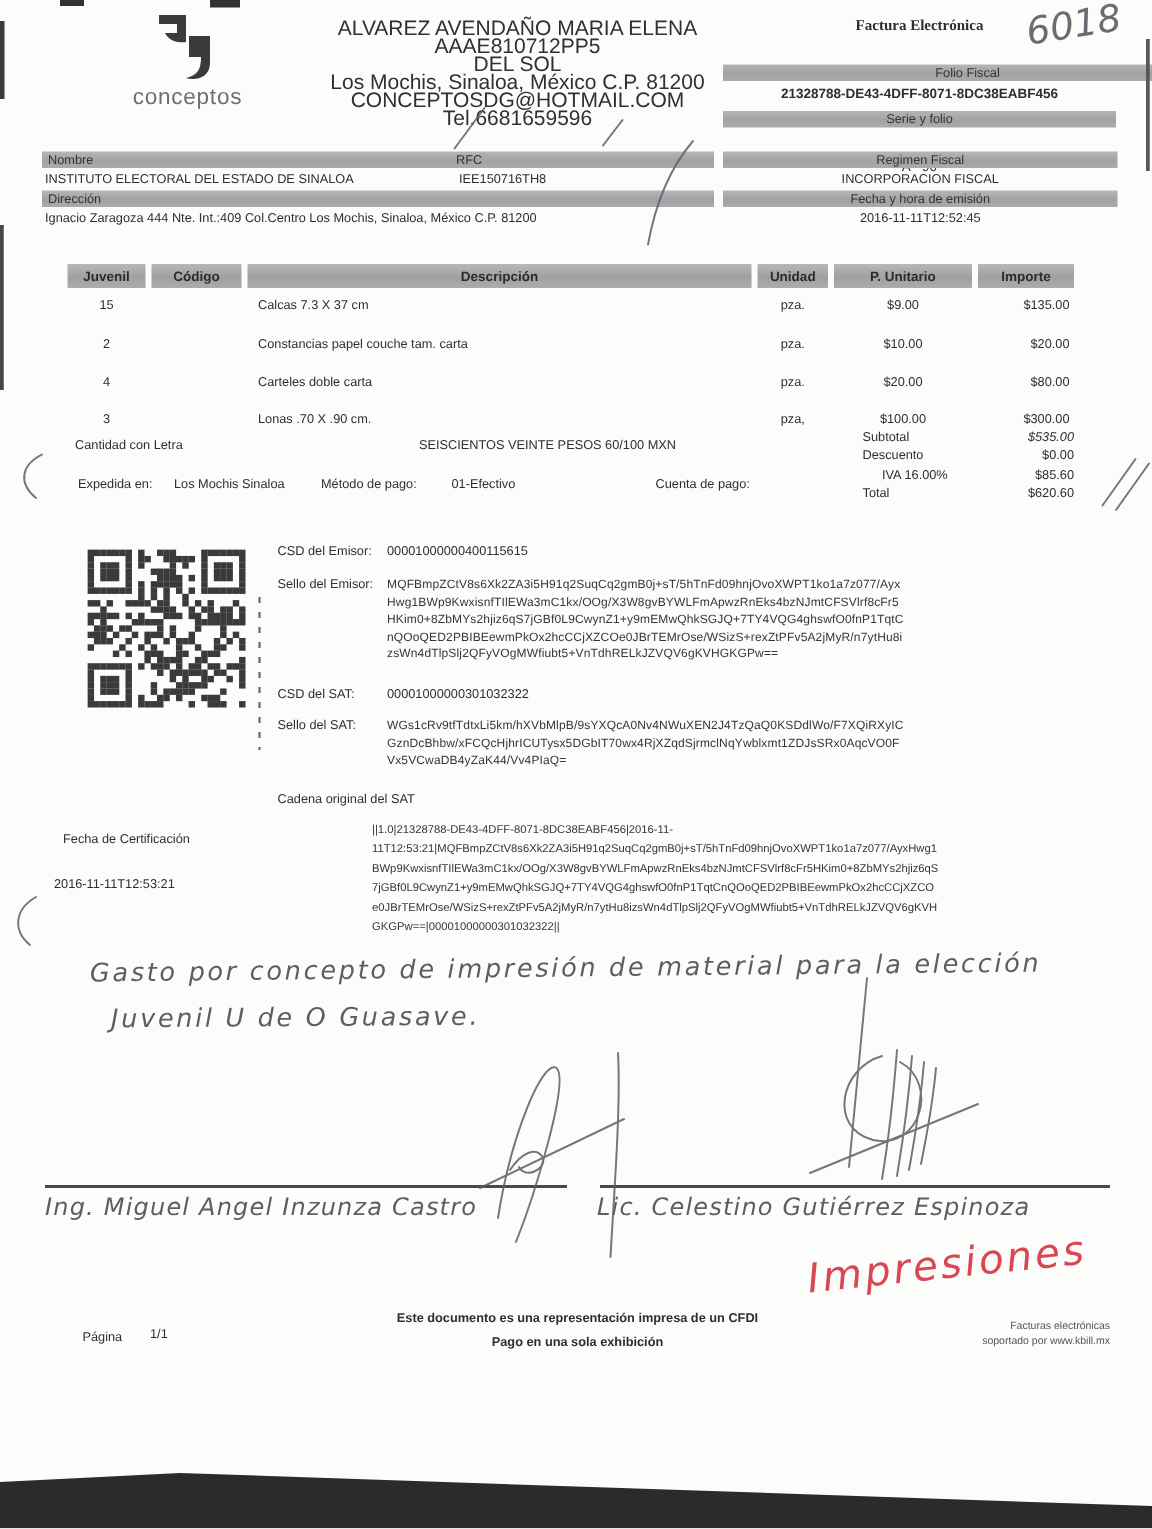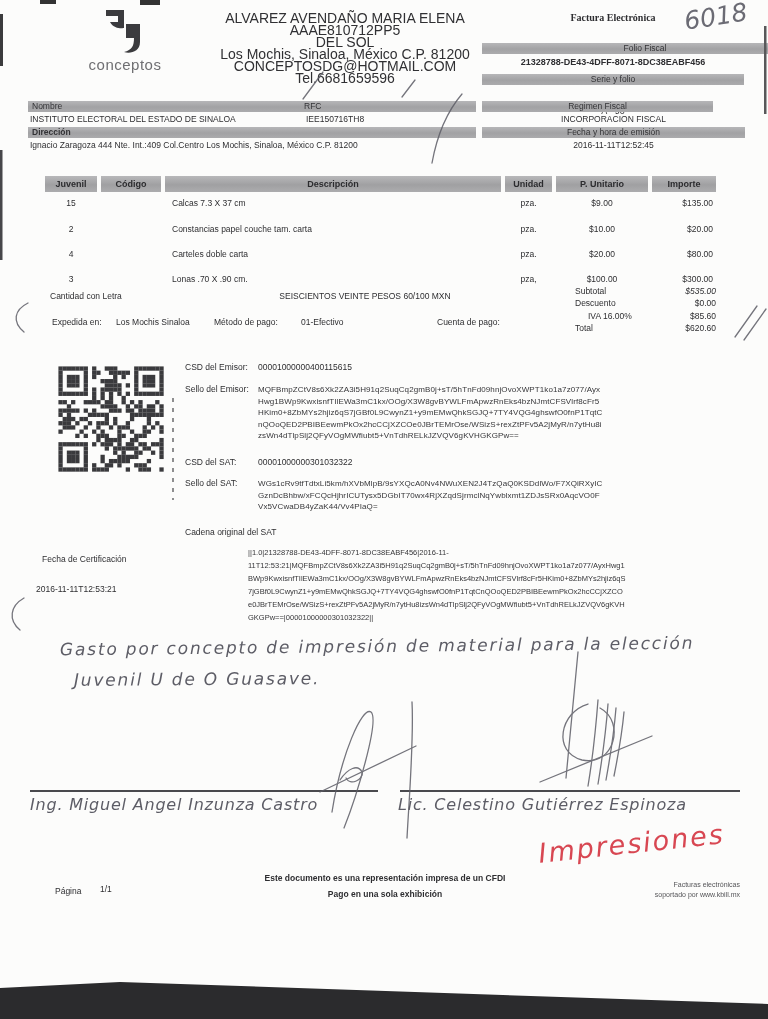--- a/index.html
+++ b/index.html
@@ -73,25 +73,25 @@
     <div class="bar center-label" style="position:relative;margin-top:20px;width:100%;padding-left:32px;">Folio Fiscal</div>
     <div class="bold" style="font-size:9px;margin-top:3px;">21328788-DE43-4DFF-8071-8DC38EABF456</div>
     <div class="bar center-label" style="position:relative;margin-top:7px;width:100%;">Serie y folio</div>
     <div style="font-size:9px;margin-top:21px;">A - 90</div>
   </div>
 
   <div class="abs hand" style="left:684px;top:2px;font-size:25px;transform:rotate(-9deg);color:#6b6b74;">6018</div>
 
   <div class="bar left-label" style="left:28px;top:101px;width:268px;">Nombre</div>
   <div class="bar left-label" style="left:300px;top:101px;width:172px;">RFC</div>
-  <div class="bar center-label" style="left:482px;top:101px;width:231px;">Regimen Fiscal</div>
+  <div class="bar center-label" style="left:482px;top:101px;width:263px;">Regimen Fiscal</div>
   <div class="cell" style="left:30px;top:114px;">INSTITUTO ELECTORAL DEL ESTADO DE SINALOA</div>
   <div class="cell" style="left:306px;top:114px;">IEE150716TH8</div>
   <div class="cell center" style="left:482px;top:114px;width:263px;">INCORPORACION FISCAL</div>
-  <div class="bar left-label" style="left:28px;top:127px;width:444px;font-weight:bold;">Dirección</div>
+  <div class="bar left-label" style="left:28px;top:127px;width:444px;">Dirección</div>
   <div class="bar center-label" style="left:482px;top:127px;width:263px;">Fecha y hora de emisión</div>
   <div class="cell" style="left:30px;top:140px;">Ignacio Zaragoza  444 Nte. Int.:409 Col.Centro Los Mochis, Sinaloa, México C.P. 81200</div>
   <div class="cell center" style="left:482px;top:140px;width:263px;">2016-11-11T12:52:45</div>
 
   <div class="thead" style="left:45px;top:176px;width:52px;">Juvenil</div>
   <div class="thead" style="left:101px;top:176px;width:60px;">Código</div>
   <div class="thead" style="left:165px;top:176px;width:336px;">Descripción</div>
   <div class="thead" style="left:505px;top:176px;width:47px;">Unidad</div>
   <div class="thead" style="left:556px;top:176px;width:92px;">P. Unitario</div>
   <div class="thead" style="left:652px;top:176px;width:64px;">Importe</div>

